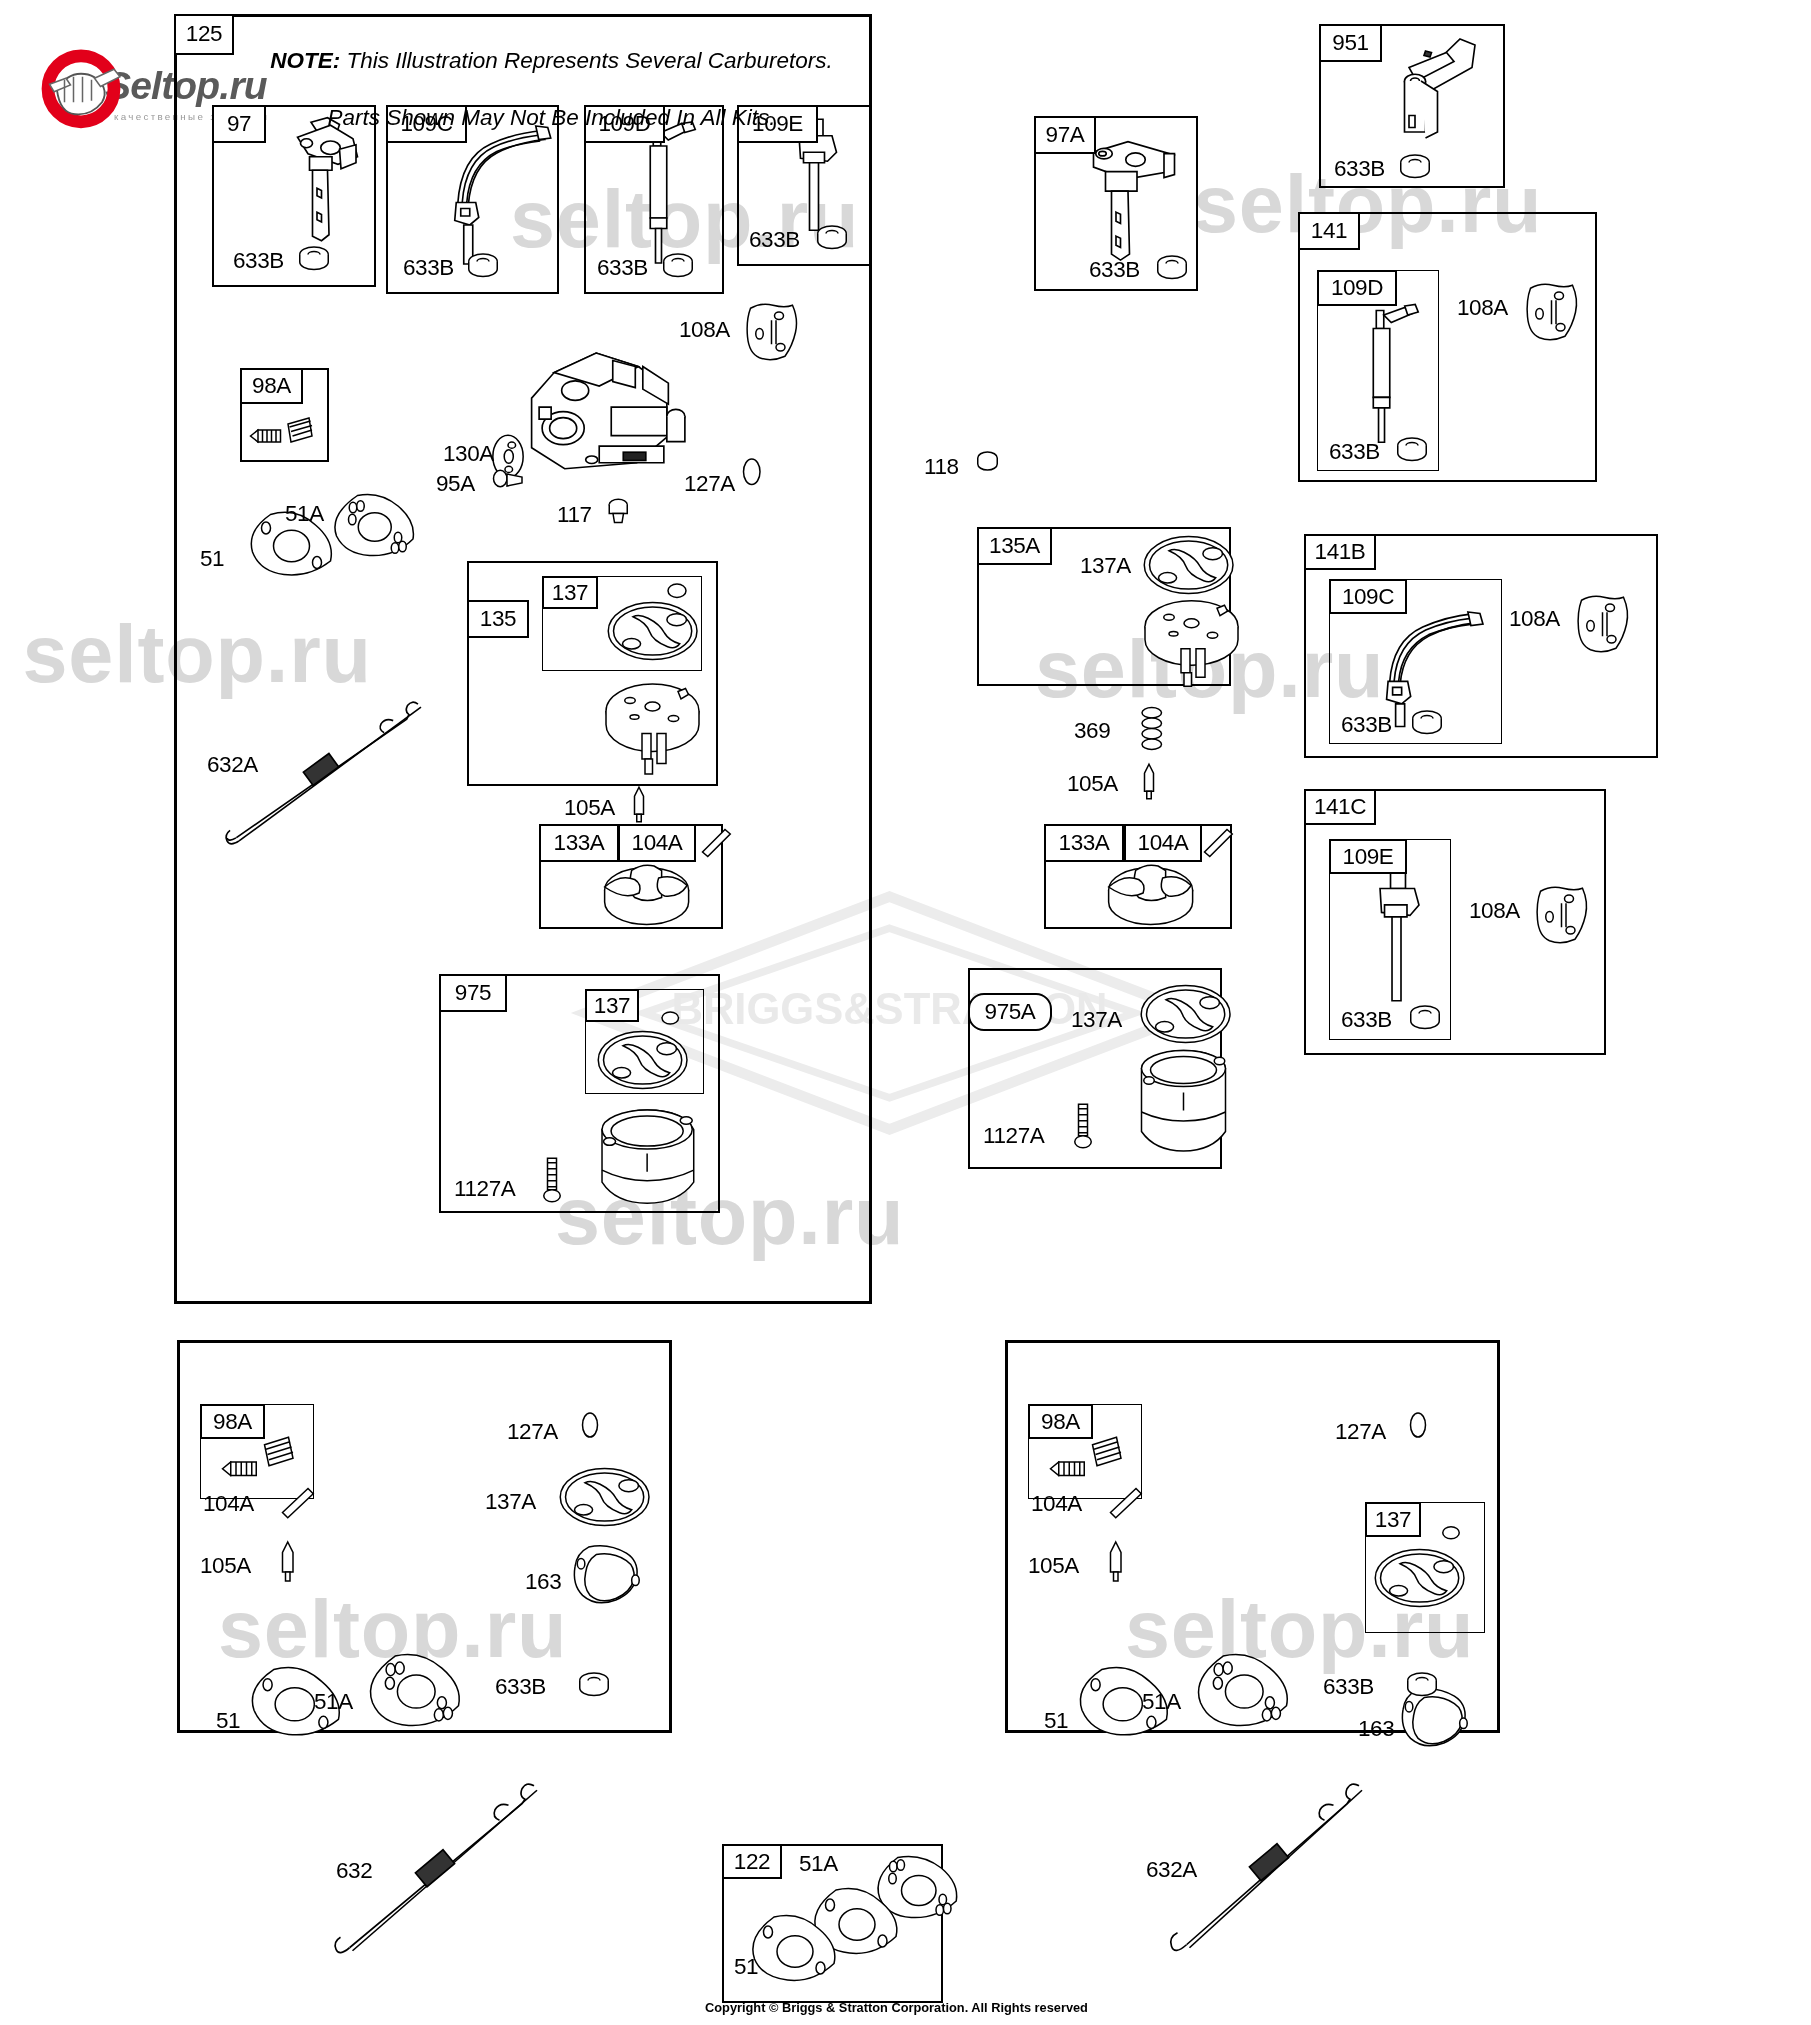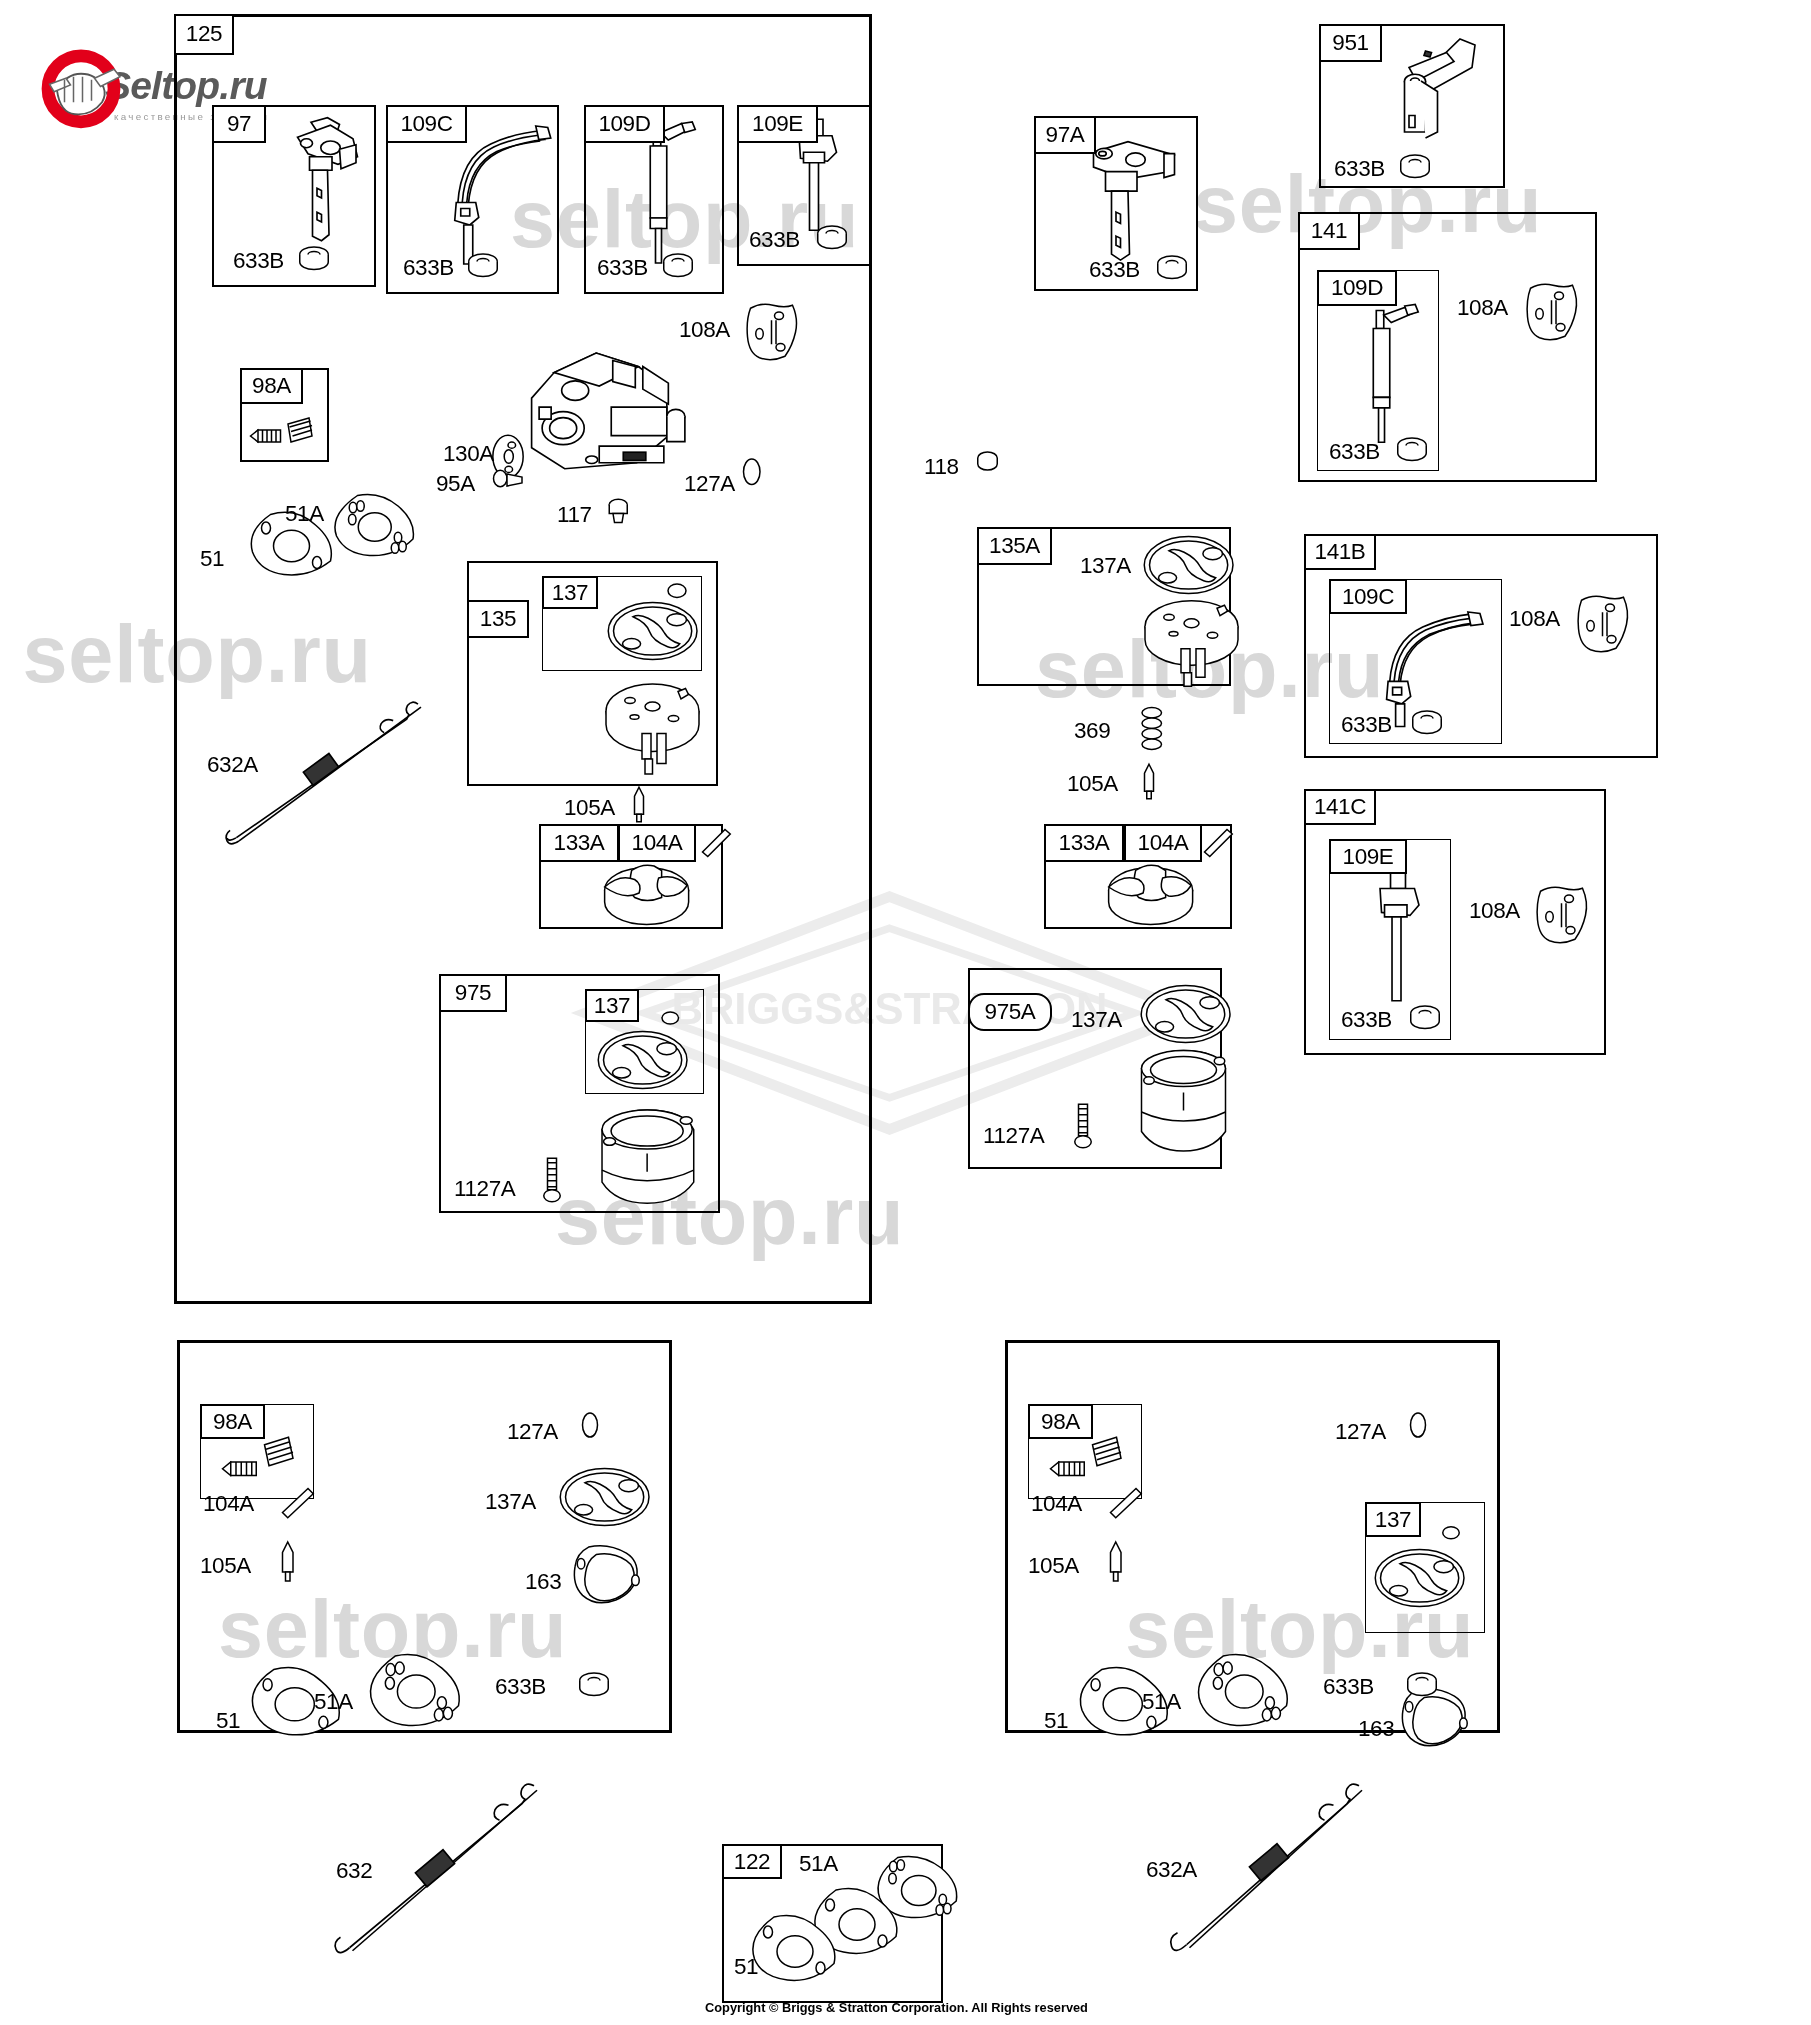--- a/index.html
+++ b/index.html
@@ -128,20 +128,24 @@
       <path d="M26 52 l22 -8 l6 9 l-22 9 z" fill="#ffffff" stroke="#666" stroke-width="2"></path>
       <path d="M86 44 l26 -12 l8 10 l-26 13 z" fill="#ffffff" stroke="#666" stroke-width="2"></path>
       <path d="M46 46 l0 30 M58 42 l0 34 M70 42 l0 34 M82 46 l0 28" stroke="#666" stroke-width="2" fill="none"></path>
     </svg>
   </div>
   <div class="logo-txt" style="left:105px;top:64px;">Seltop.ru</div>
   <div class="logo-sub" style="left:114px;top:111px;">качественные запчасти</div>
 
   <div class="box thick" style="left:174px;top:13.5px;width:698px;height:1290px;"></div>
   <div class="tag" style="left:174px;top:13.5px;width:60px;height:41px;">125</div>
+  <div class="note" style="left:240px;top:18px;width:623px;">
+    <span style="font-weight:bold;">NOTE:</span><span> This Illustration Represents Several Carburetors.</span><br>
+    <span>Parts Shown May Not Be Included In All Kits.</span>
+  </div>
 
   <div class="box" style="left:212px;top:105px;width:164px;height:182px;"></div>
   <div class="tag" style="left:212px;top:105px;width:54px;height:38px;">97</div>
   <div class="art" style="left:266px;top:116px;">
     <svg width="105" height="143" viewBox="0 0 140 190">
       <g fill="#fff" stroke="#000" stroke-width="2.2">
         <path d="M60 8 l22 -6 l16 9 l-4 12 l-20 6 z"></path>
         <path d="M42 28 l44 -16 l30 18 l6 24 l-26 10 l-40 -14 z"></path>
         <ellipse cx="86" cy="42" rx="13" ry="9"></ellipse>
         <ellipse cx="54" cy="36" rx="8" ry="6"></ellipse>

